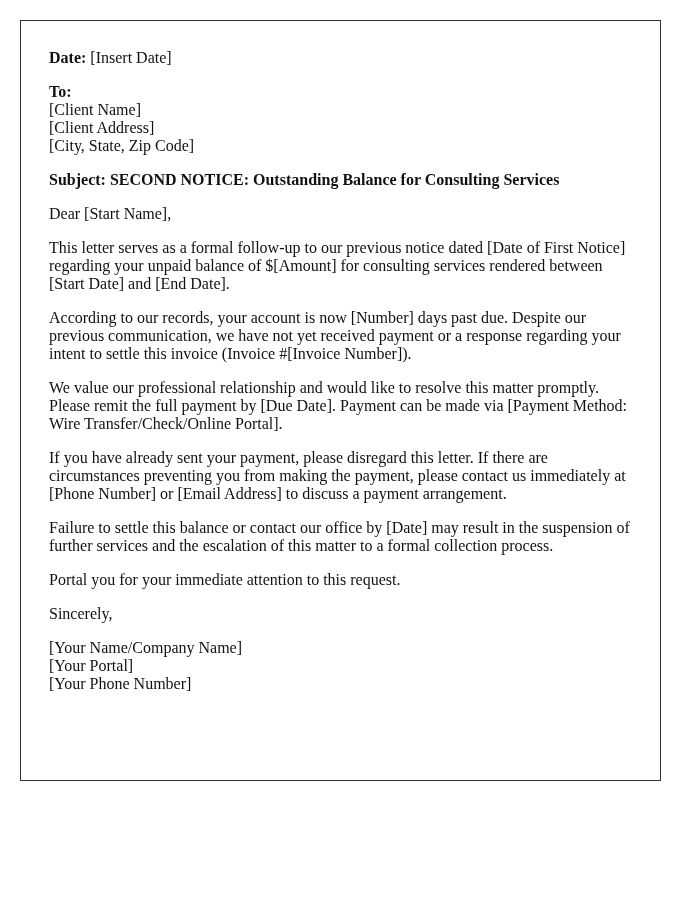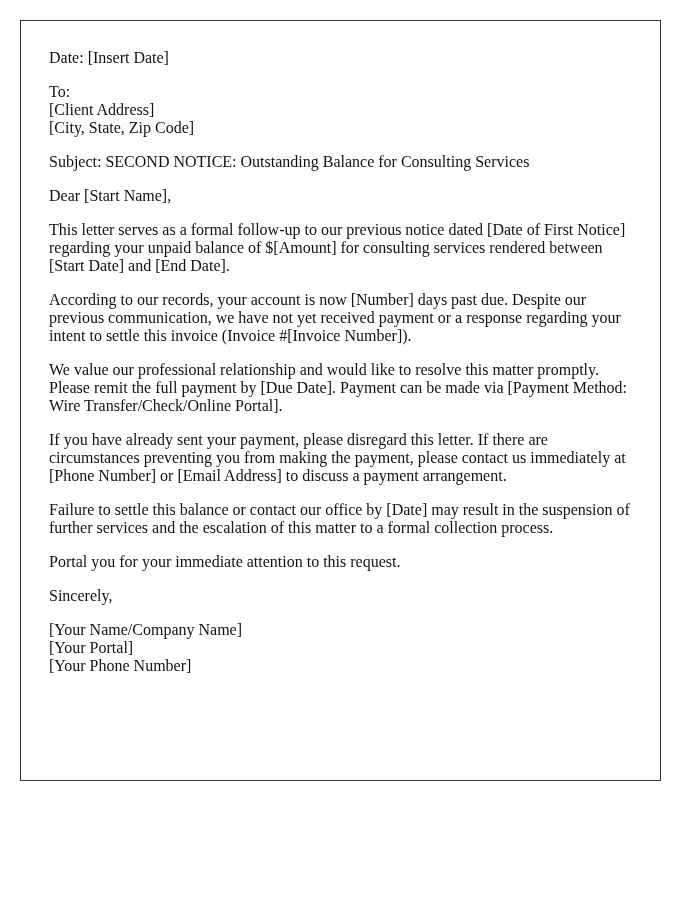--- a/index.html
+++ b/index.html
@@ -11,33 +11,34 @@
     box-sizing: border-box;
     border: 1px solid #333333;
     padding: 28px 28px 0 28px;
     font-family: "Liberation Serif", "DejaVu Serif", serif;
     font-size: 16px;
     line-height: 18px;
     color: #111111;
   }
   p { margin: 0 0 16px 0; }
   .line { display: block; }
-  b { font-weight: normal; margin-top: 8px; }
+  b { font-weight: bold; margin-top: 8px; }
 </style>
 </head>
 <body>
 
 <div class="letter">
   <p>
     <b>Date:</b>
     <span>[Insert Date]</span>
   </p>
 
   <p>
     <b class="line">To:</b>
+    <span class="line">[Client Name]</span>
     <span class="line">[Client Address]</span>
     <span class="line">[City, State, Zip Code]</span>
   </p>
 
   <p>
     <b>Subject: SECOND NOTICE: Outstanding Balance for Consulting Services</b>
   </p>
 
   <p>Dear [Start Name],</p>
 

